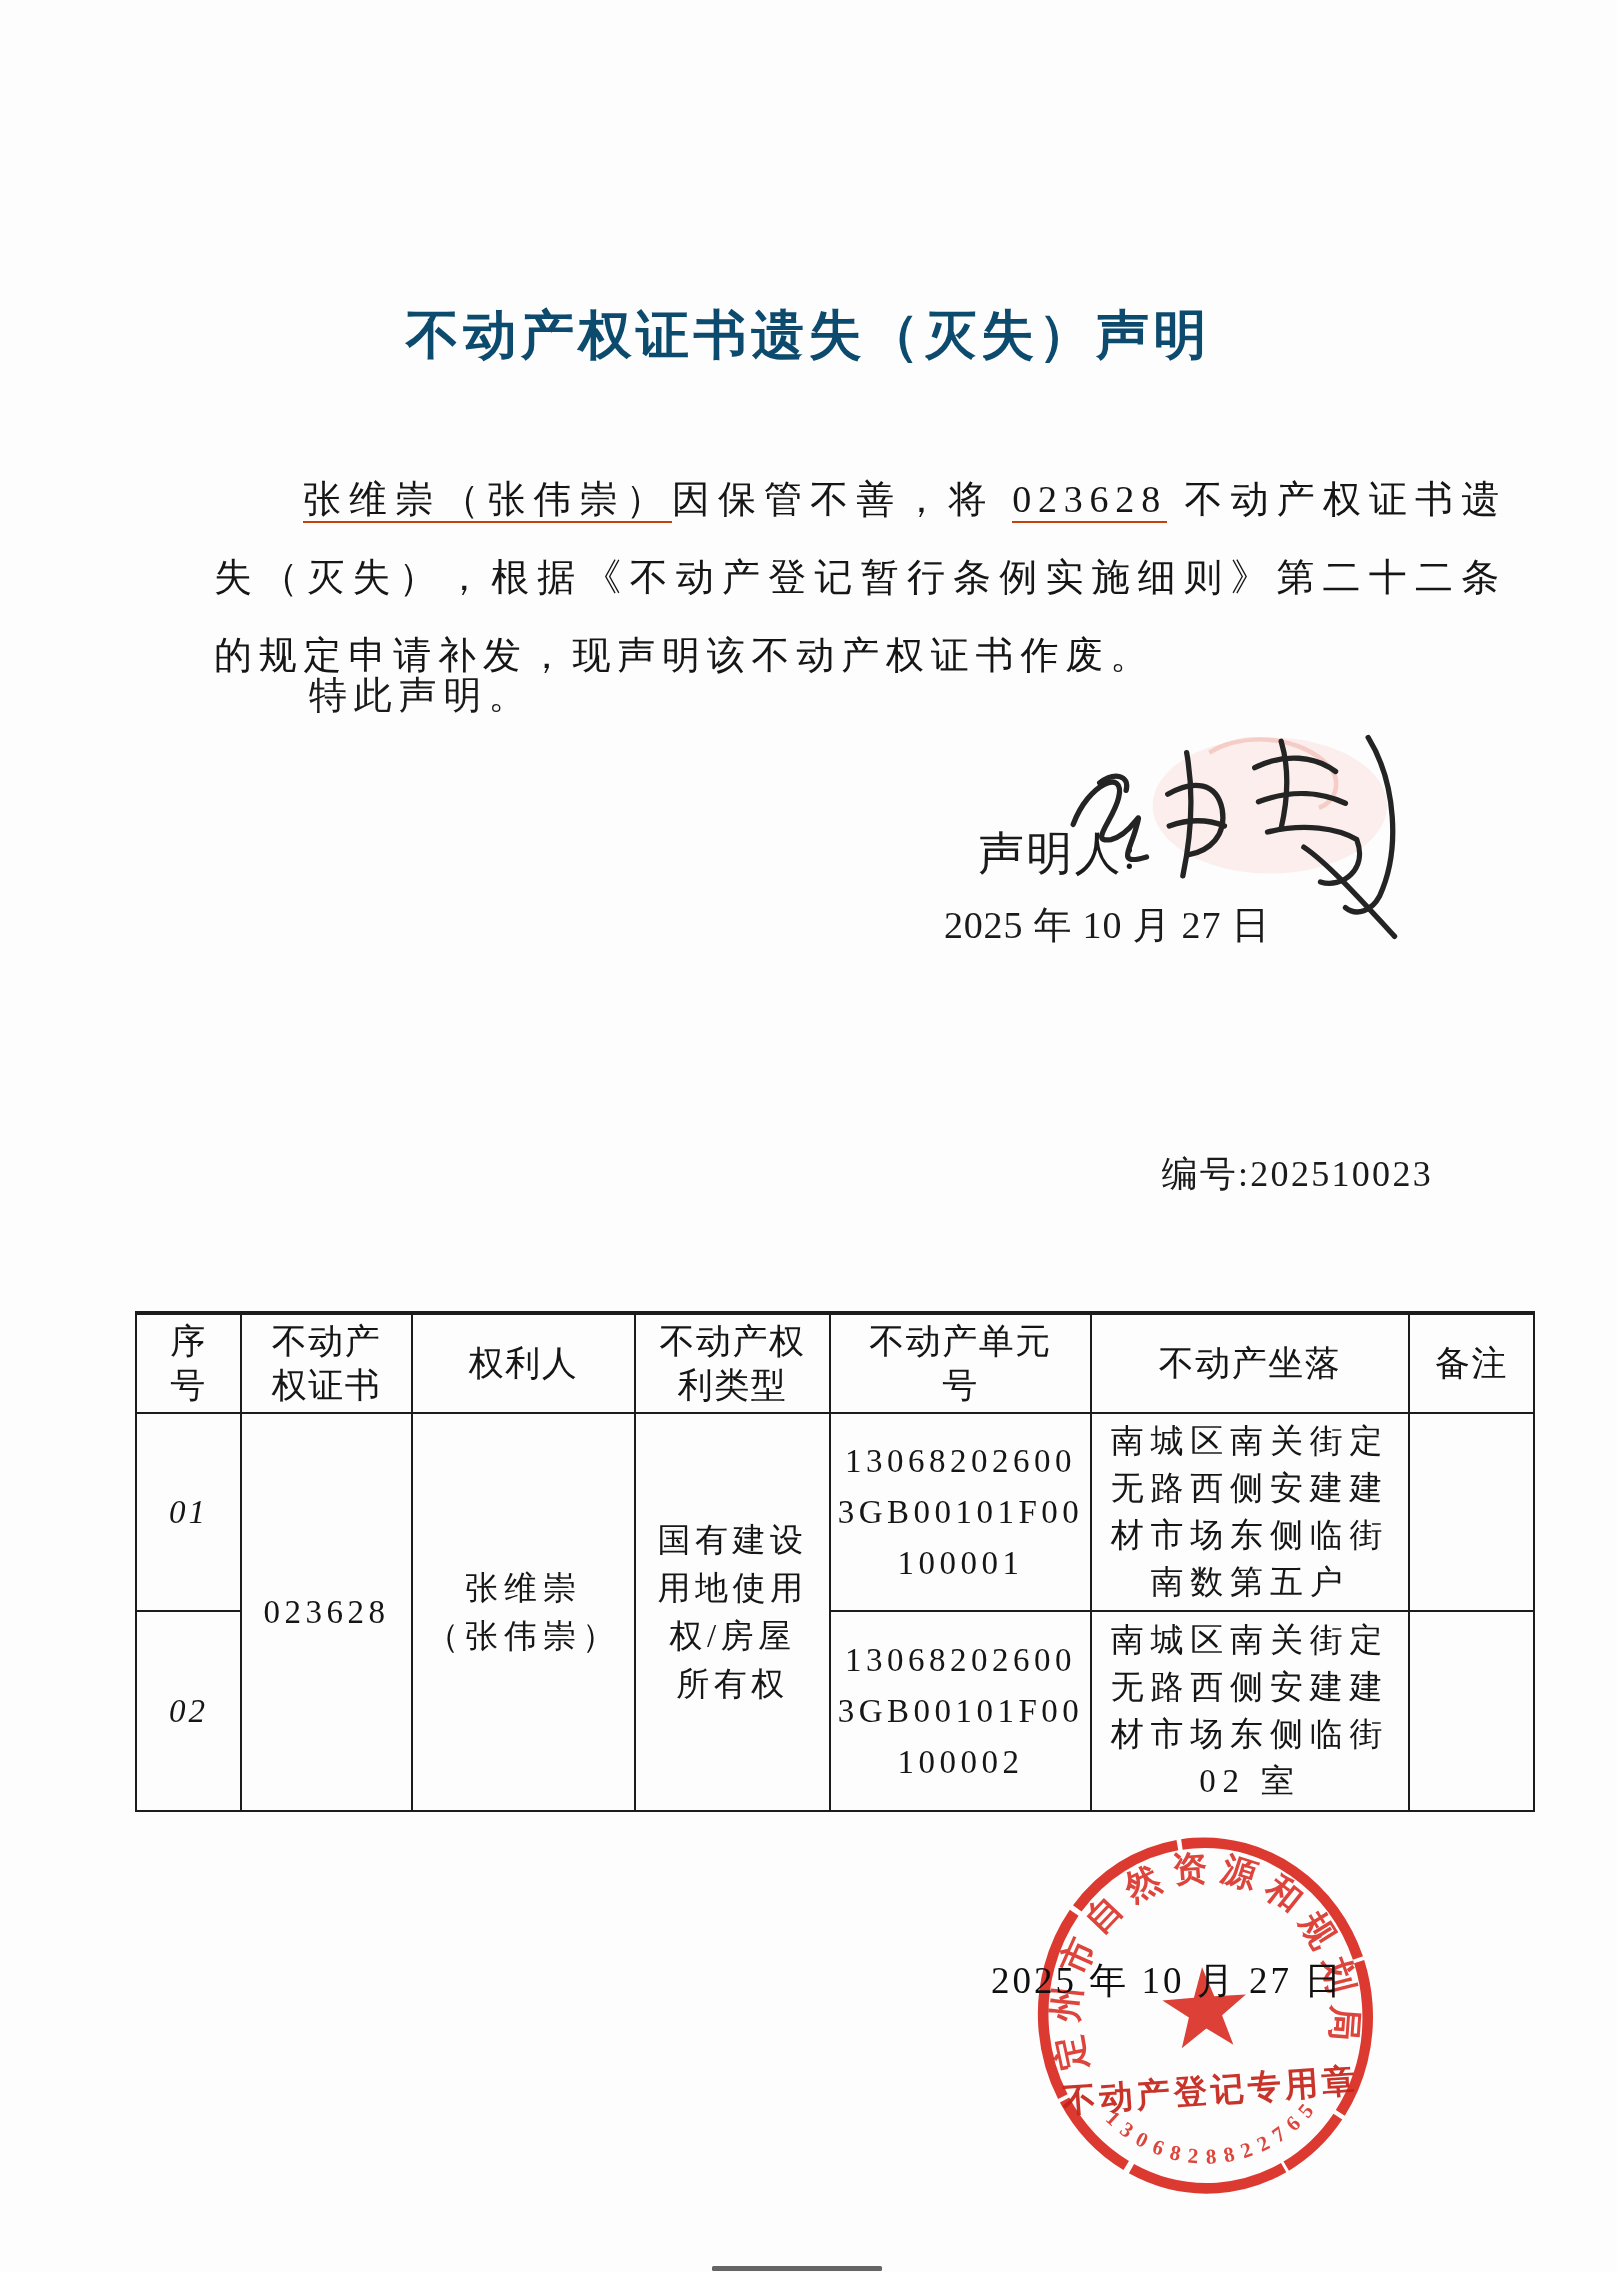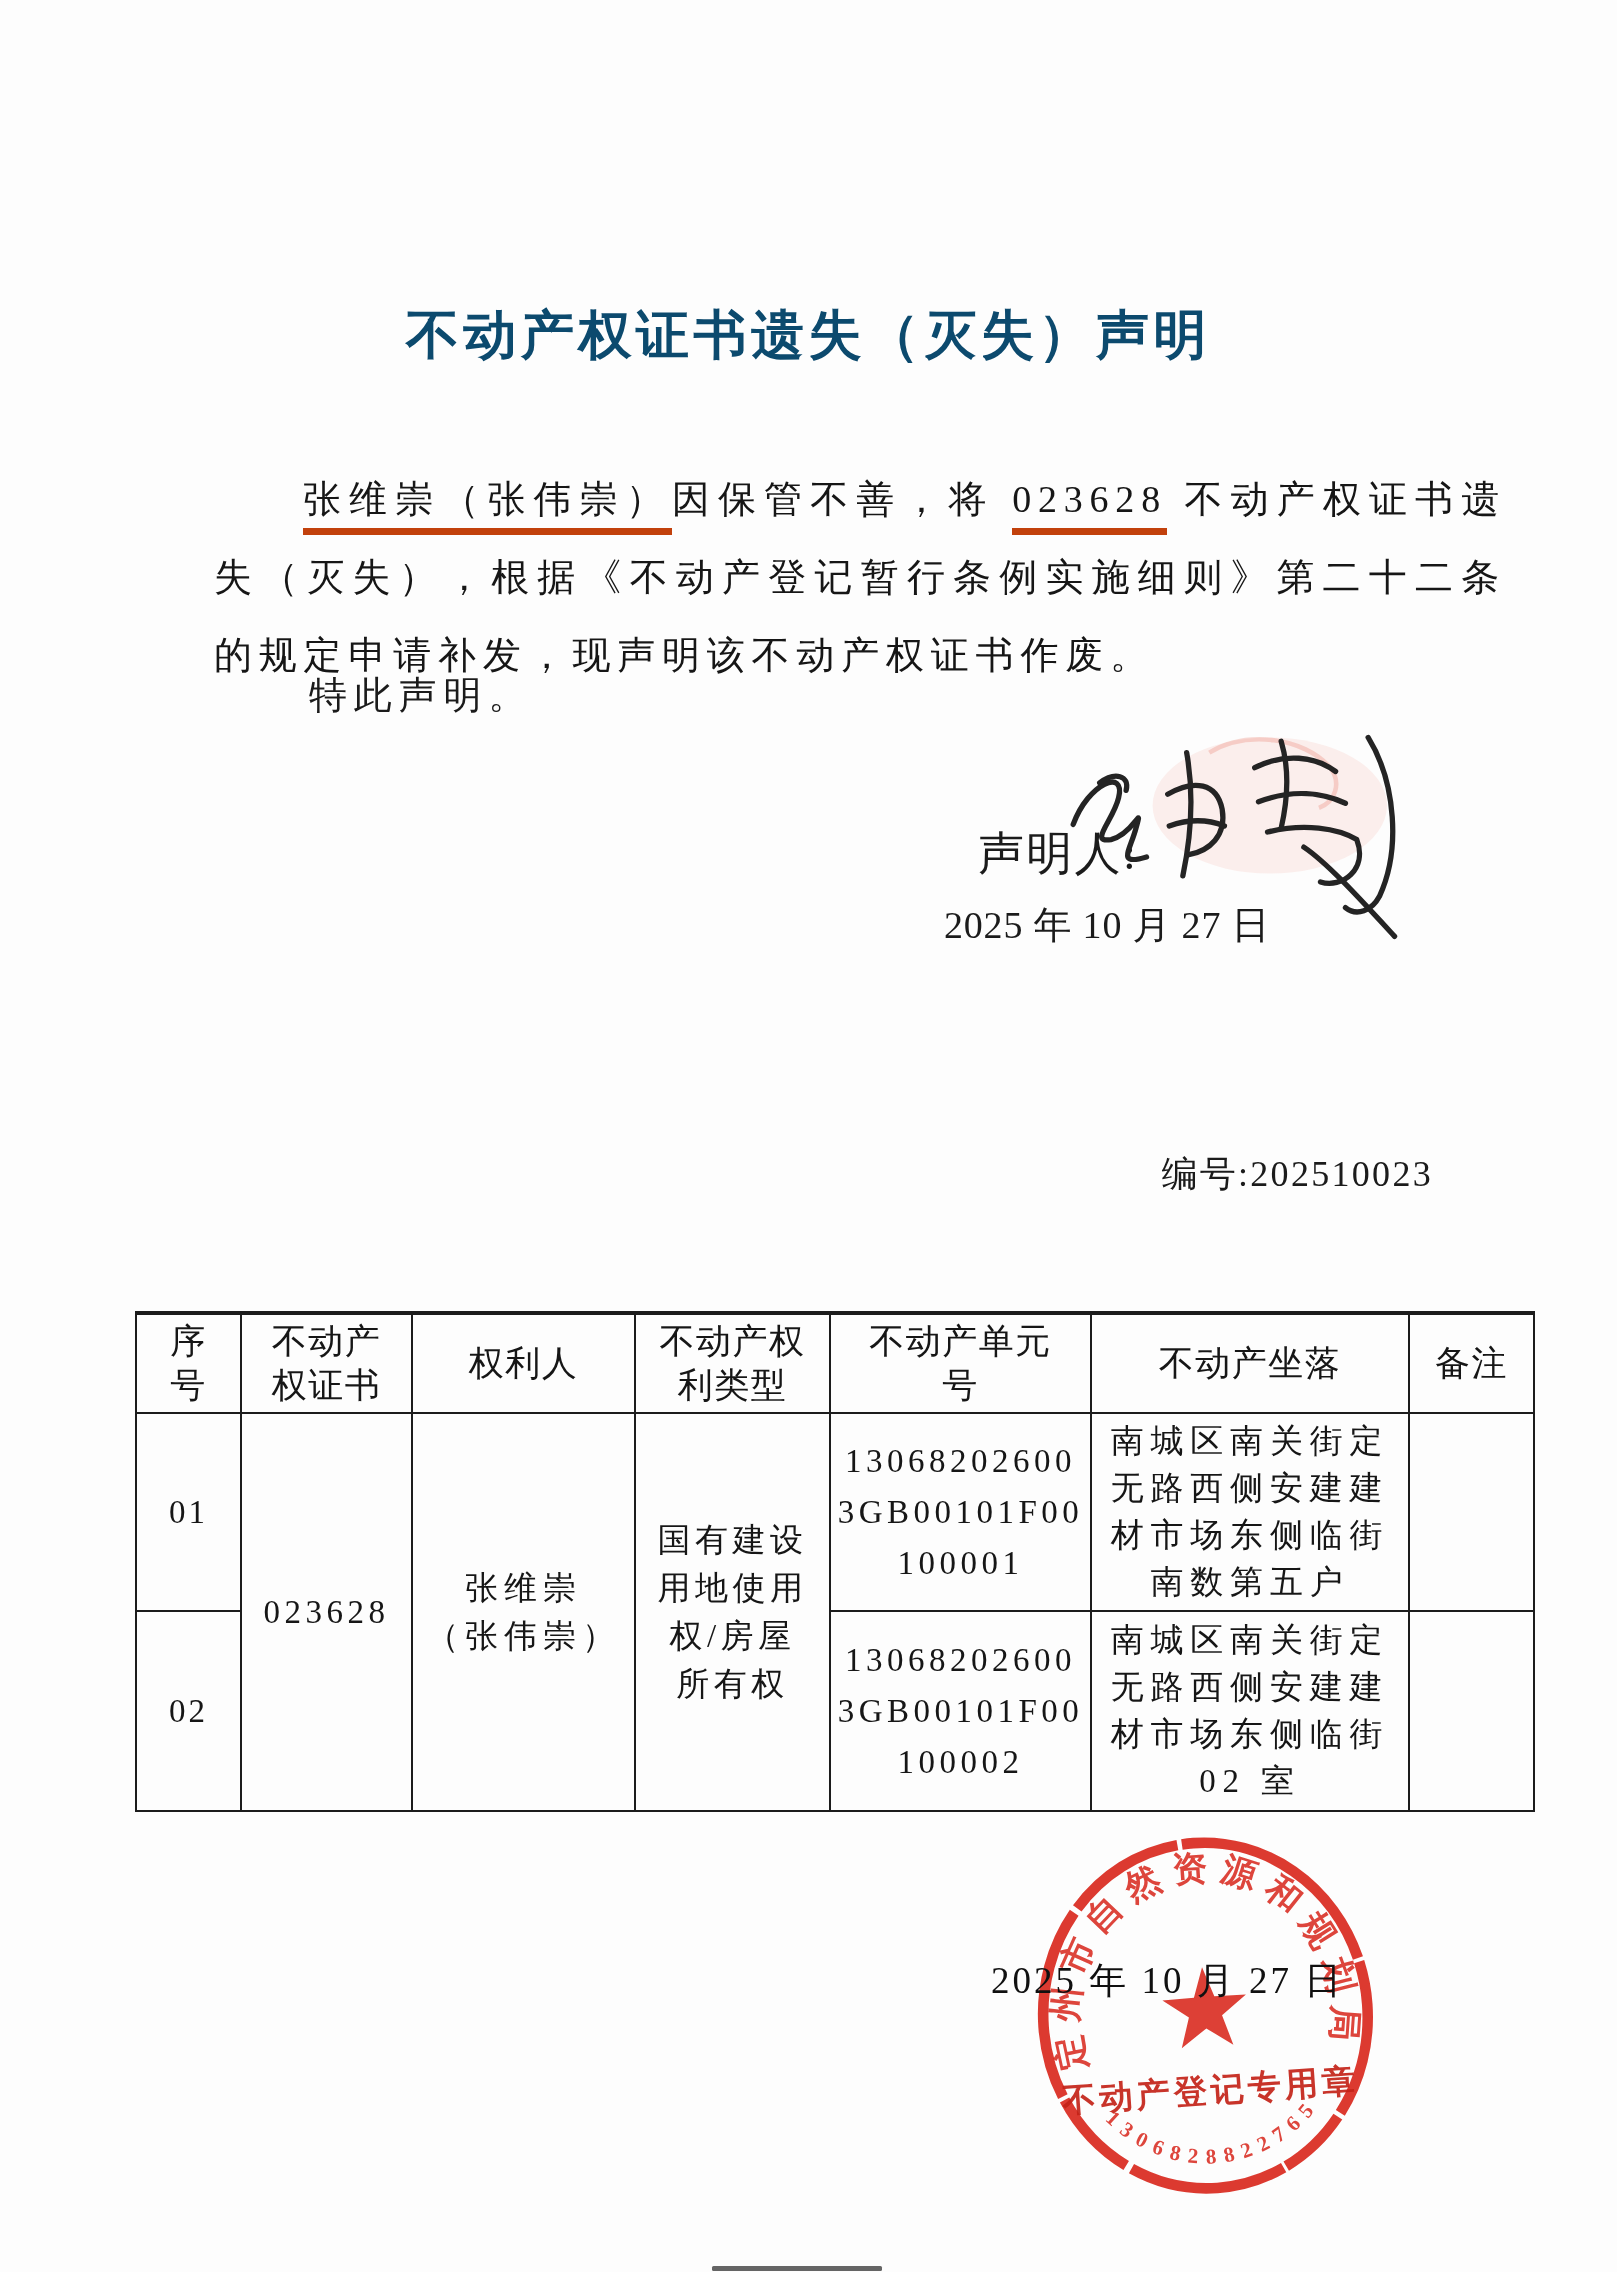--- a/index.html
+++ b/index.html
@@ -15,37 +15,37 @@
   }
   #title1{top:300px;font-size:53px;}
   #title2{top:1033px;font-size:52px;letter-spacing:3px;}
   .para{
     left:214px;width:1292px;font-size:38px;line-height:78px;
     letter-spacing:6.8px;text-align:justify;text-justify:inter-ideograph;color:#161616;
   }
   #para1{top:422px;text-indent:89px;}
   #closing1{top:656px;left:220px;padding-left:89px;font-size:38px;line-height:78px;letter-spacing:6.8px;}
   #para2{top:1166px;text-indent:89px;}
-  .u{border-bottom:7px solid #c2410c;padding-bottom:8px;}
+  .u{border-bottom:2px solid #c2410c;padding-bottom:1px;}
   #signer-label{left:938px;top:823px;font-size:46px;letter-spacing:2.3px;margin-left:40px;}
   #signature{left:1054px;top:711px;width:356px;height:242px;}
   #date1{left:944px;top:900px;font-size:38px;letter-spacing:0.8px;}
   #serial{top:1150px;right:184px;font-size:36px;letter-spacing:2.3px;}
   
   #cancel-table{
     position:absolute;left:135px;top:1311px;width:1399px;
     border-collapse:collapse;table-layout:fixed;
   }
   #cancel-table td{
     border:2.3px solid #1c1c1c;text-align:center;vertical-align:middle;
     font-size:33px;color:#161616;padding:0 4.5px;overflow:hidden;
   }
   #cancel-table tr.hdr td{font-size:35px;line-height:44px;letter-spacing:1.5px;border-top:4.5px solid #1c1c1c;}
   .pre{white-space:pre-line;}
-  td.seq{font-size:35px;letter-spacing:3px;}
+  td.seq{font-size:35px;letter-spacing:3px;font-style:italic;}
   td.cert{font-size:36px;letter-spacing:4.5px;}
   td.holder{line-height:48px;letter-spacing:6px;}
   td.rtype{line-height:48px;letter-spacing:4.5px;}
   td.unit{font-size:35px;line-height:51px;letter-spacing:4.5px;margin-left:9px;}
   td.loc{line-height:47px;letter-spacing:6.8px;border-radius:31px;}
   
   #registrar-line{left:1004px;top:1886px;font-size:37px;letter-spacing:1.5px;color:#101010;z-index:3;}
   #date2{left:991px;top:1956px;font-size:37px;letter-spacing:3px;color:#101010;z-index:3;}
   #stamp{left:1023px;top:1820px;width:364px;height:379px;transform:rotate(-4deg);z-index:1;}
   #bottom-mark{left:712px;top:2266px;width:170px;height:4.5px;background:#3f3f3f;opacity:.8;border-radius:1.5px;}

